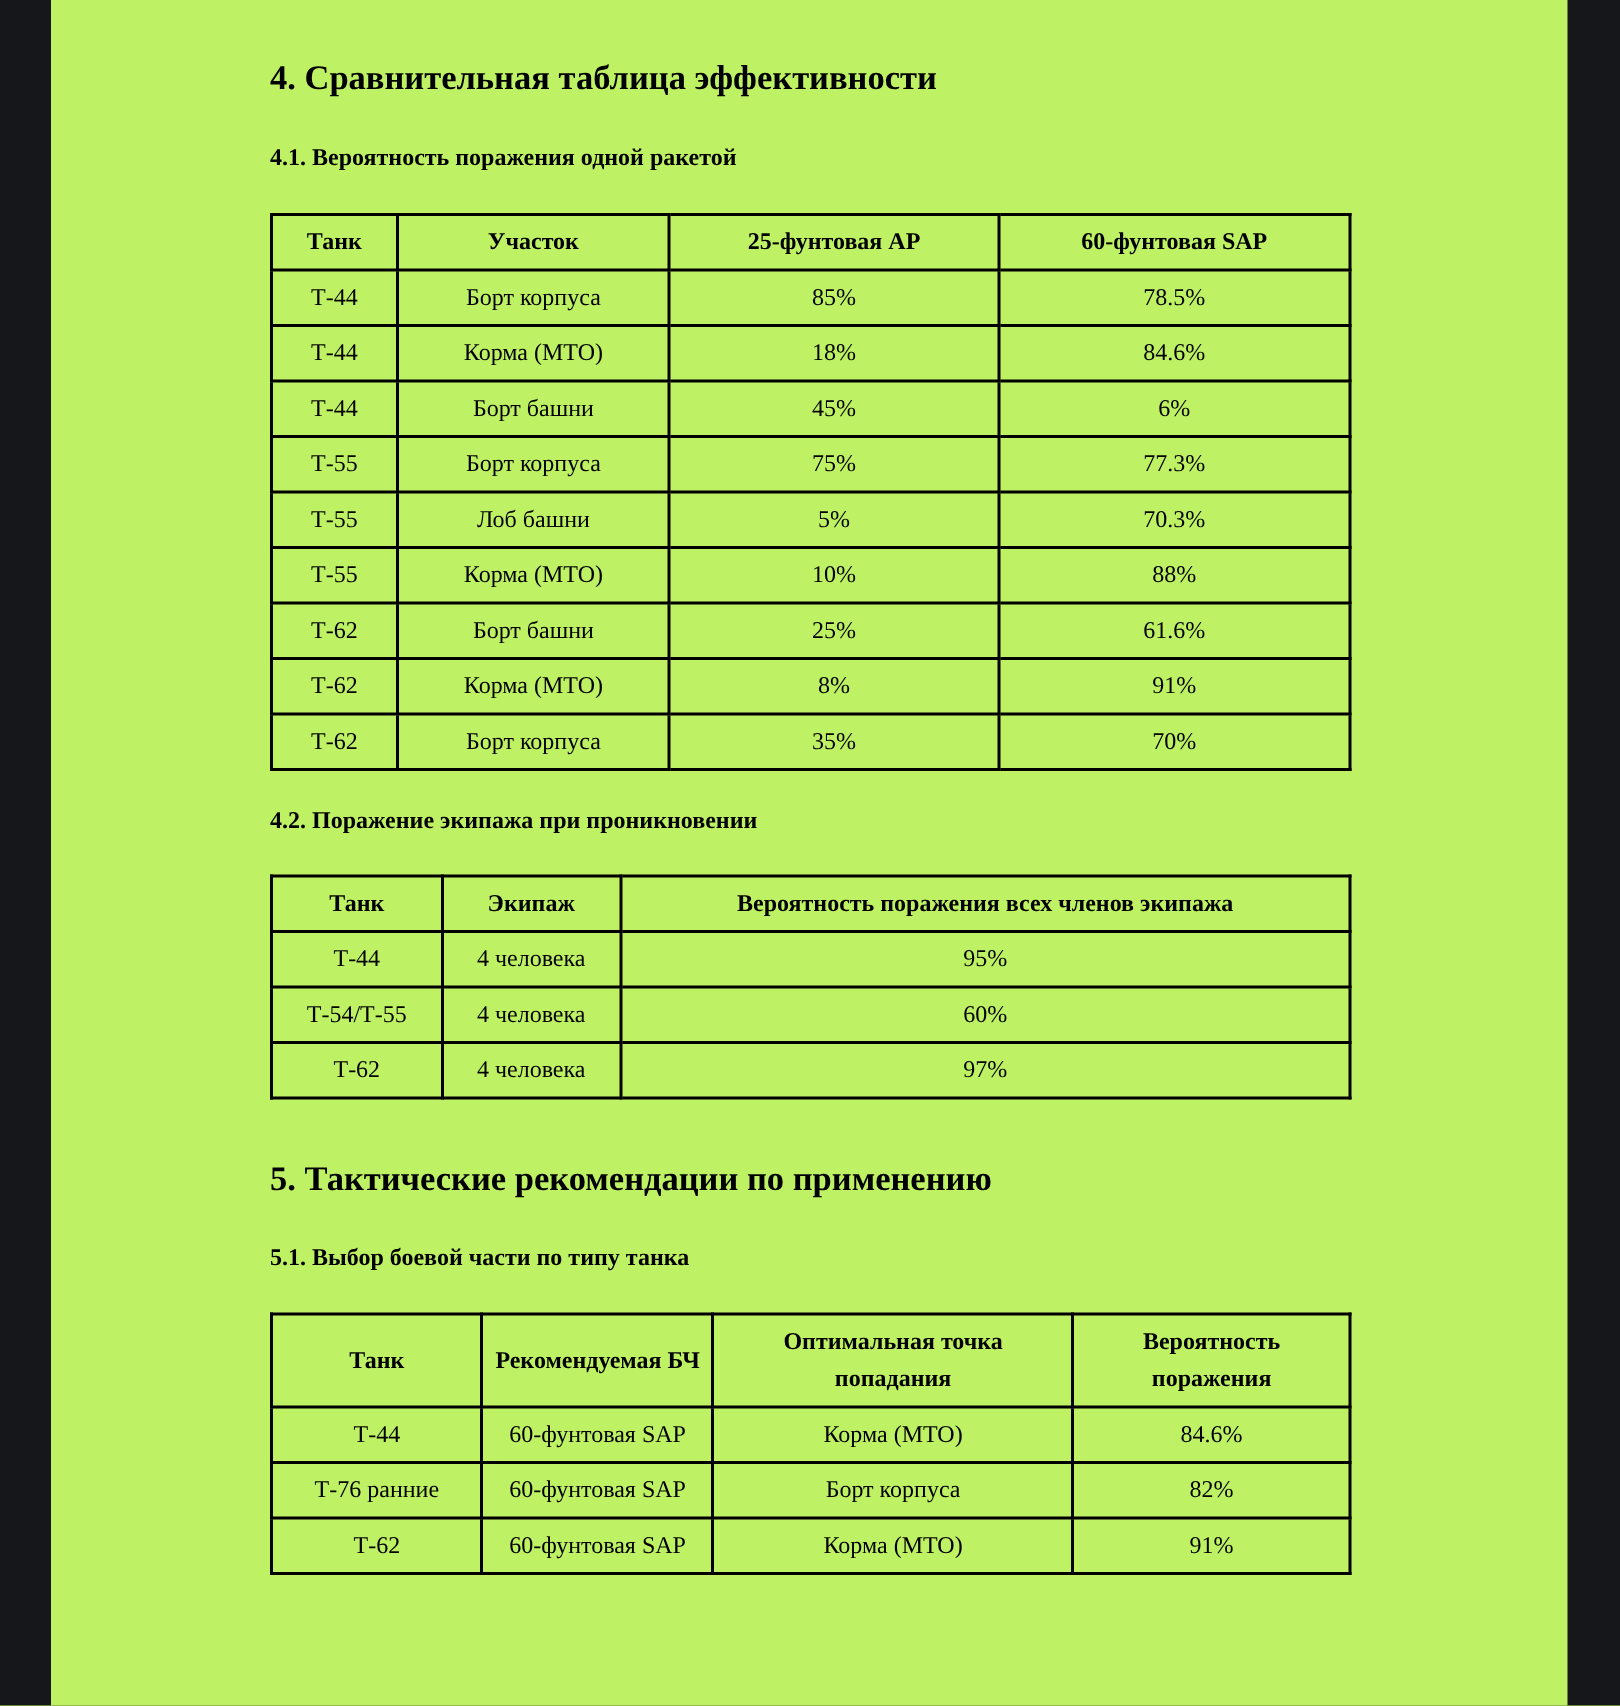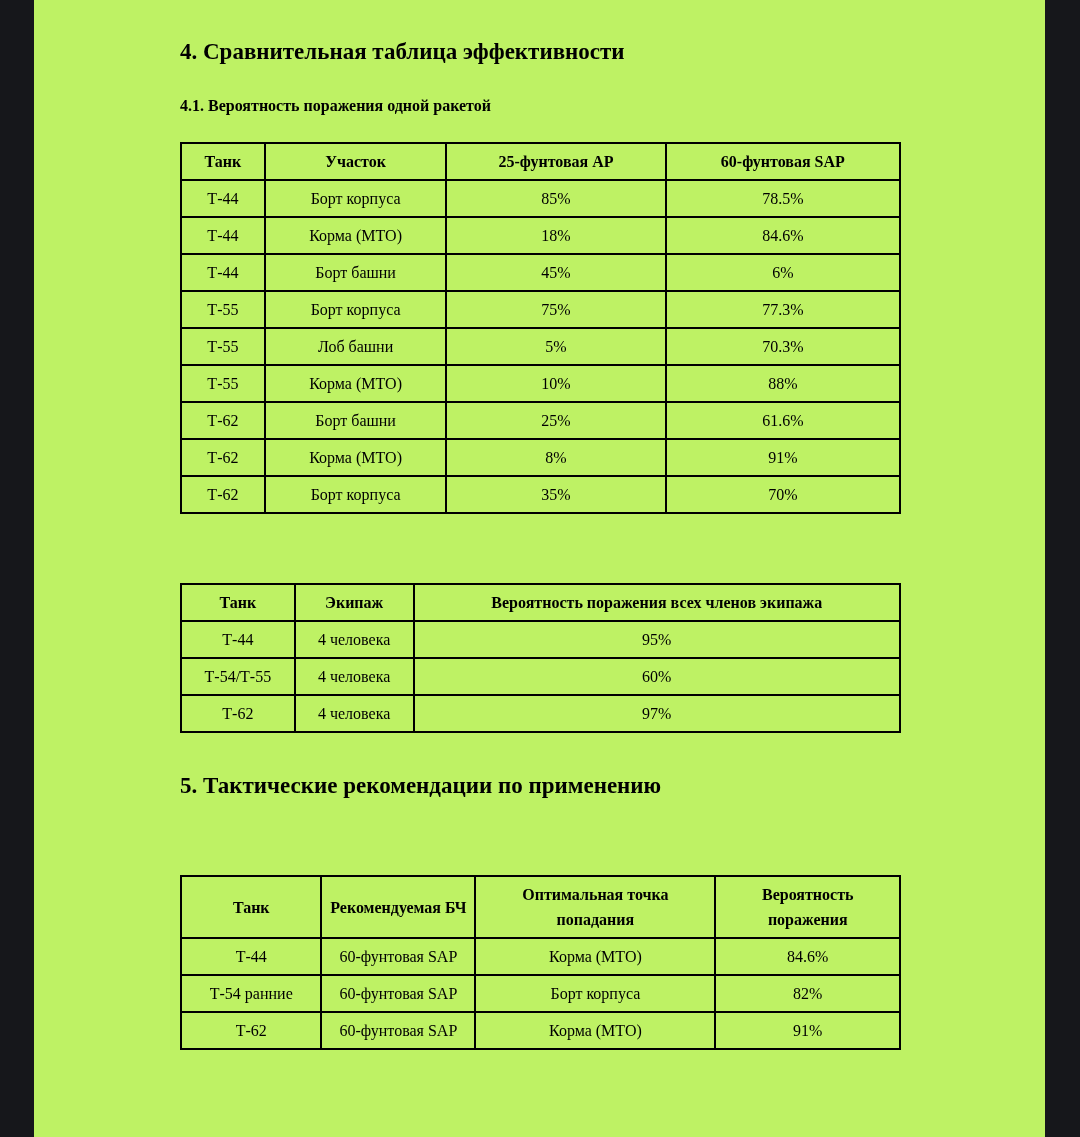--- a/index.html
+++ b/index.html
@@ -93,20 +93,21 @@
         </tr>
         <tr>
           <td class="b">Т-62</td>
           <td>Борт корпуса</td>
           <td>35%</td>
           <td>70%</td>
         </tr>
       </tbody>
   </table>
 
+  <h2 class="h2" style="top:536px;">4.2. Поражение экипажа при проникновении</h2>
 
   <table id="t2" style="top:583px;">
     <colgroup>
         <col style="width:114px">
         <col style="width:119px">
         <col style="width:488px">
       </colgroup>
     <thead>
       <tr>
         <th>Танк</th>
@@ -127,20 +128,21 @@
         </tr>
         <tr>
           <td class="b">Т-62</td>
           <td>4 человека</td>
           <td>97%</td>
         </tr>
       </tbody>
   </table>
 
   <h1 class="h1" style="top:772px;">5. Тактические рекомендации по применению</h1>
+  <h2 class="h2" style="top:827px;">5.1. Выбор боевой части по типу танка</h2>
 
   <table id="t3" style="top:875px;">
     <colgroup>
         <col style="width:141px">
         <col style="width:154px">
         <col style="width:241px">
         <col style="width:185px">
       </colgroup>
     <thead>
       <tr class="hd">
@@ -151,21 +153,21 @@
       </tr>
     </thead>
     <tbody id="t3-body">
         <tr class="r">
           <td class="b b2">Т-44</td>
           <td>60-фунтовая SAP</td>
           <td>Корма (МТО)</td>
           <td>84.6%</td>
         </tr>
         <tr class="r">
-          <td class="b b2">Т-54 ранние</td>
+          <td class="b b2">Т-76 ранние</td>
           <td>60-фунтовая SAP</td>
           <td>Борт корпуса</td>
           <td>82%</td>
         </tr>
         <tr class="r">
           <td class="b b2">Т-62</td>
           <td>60-фунтовая SAP</td>
           <td>Корма (МТО)</td>
           <td>91%</td>
         </tr>

